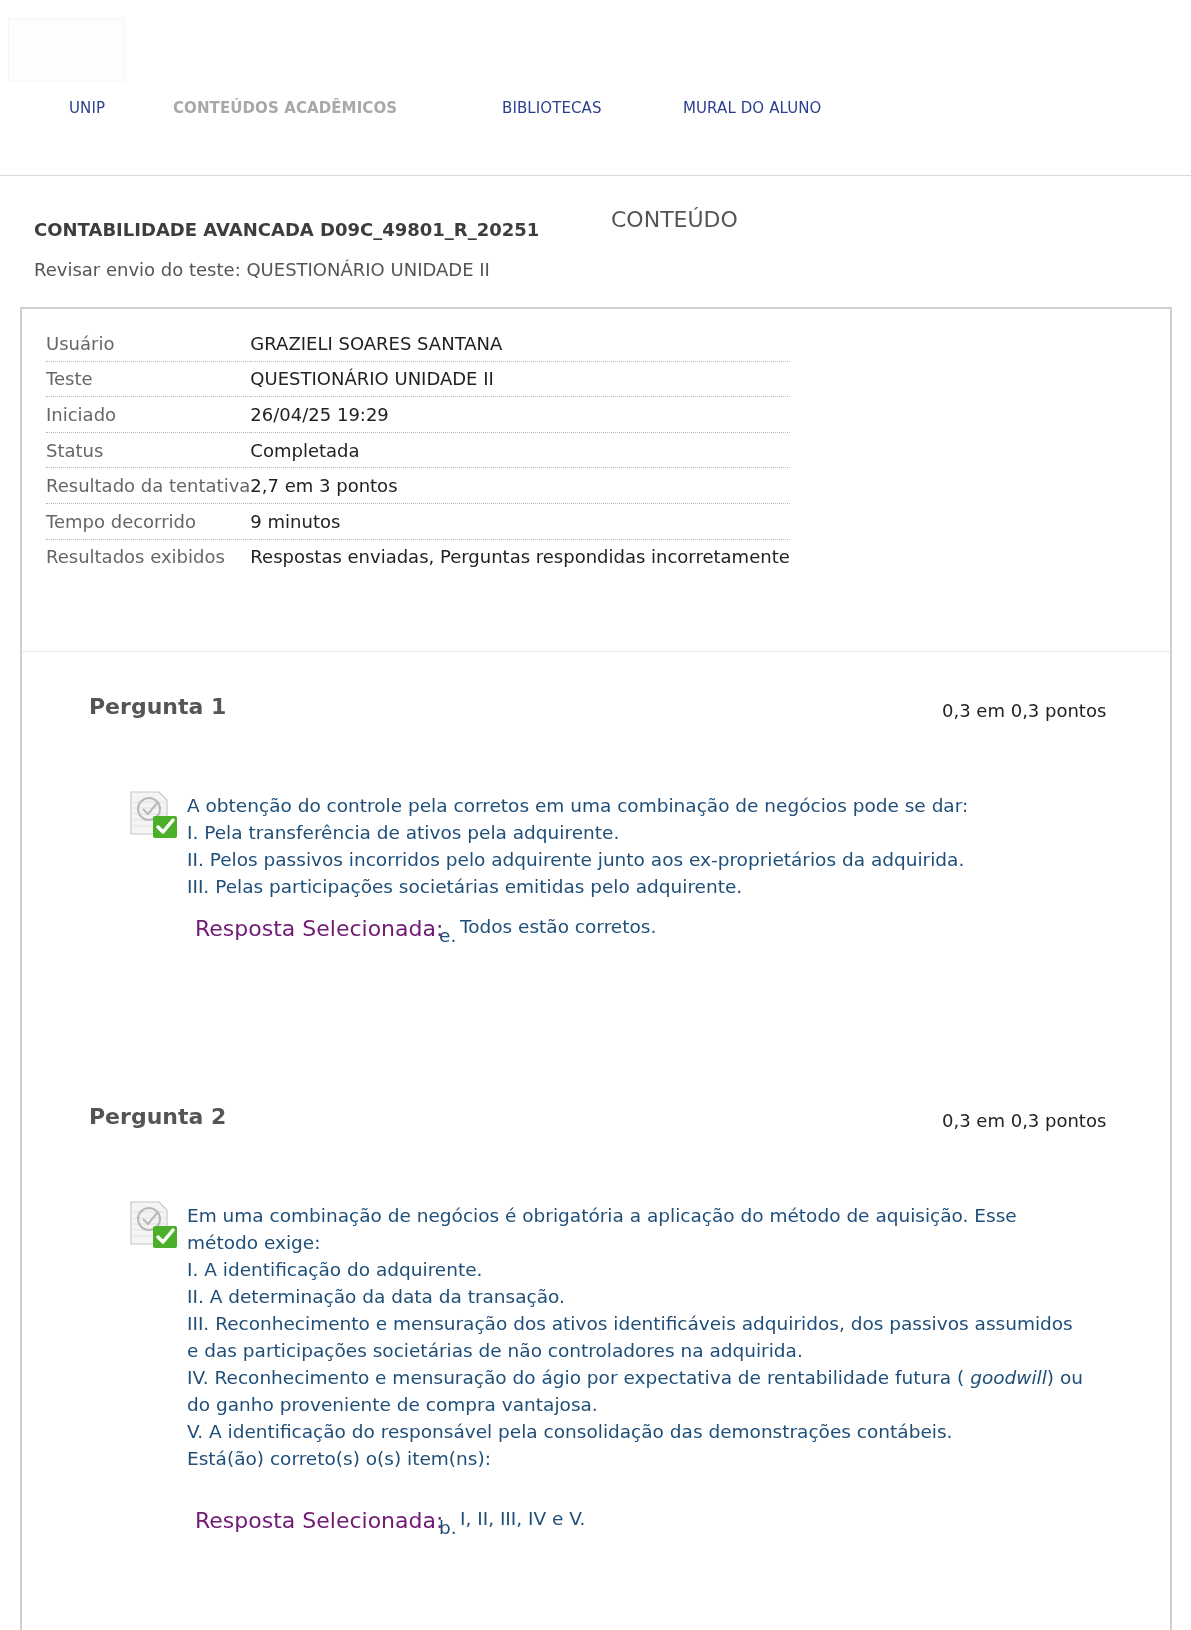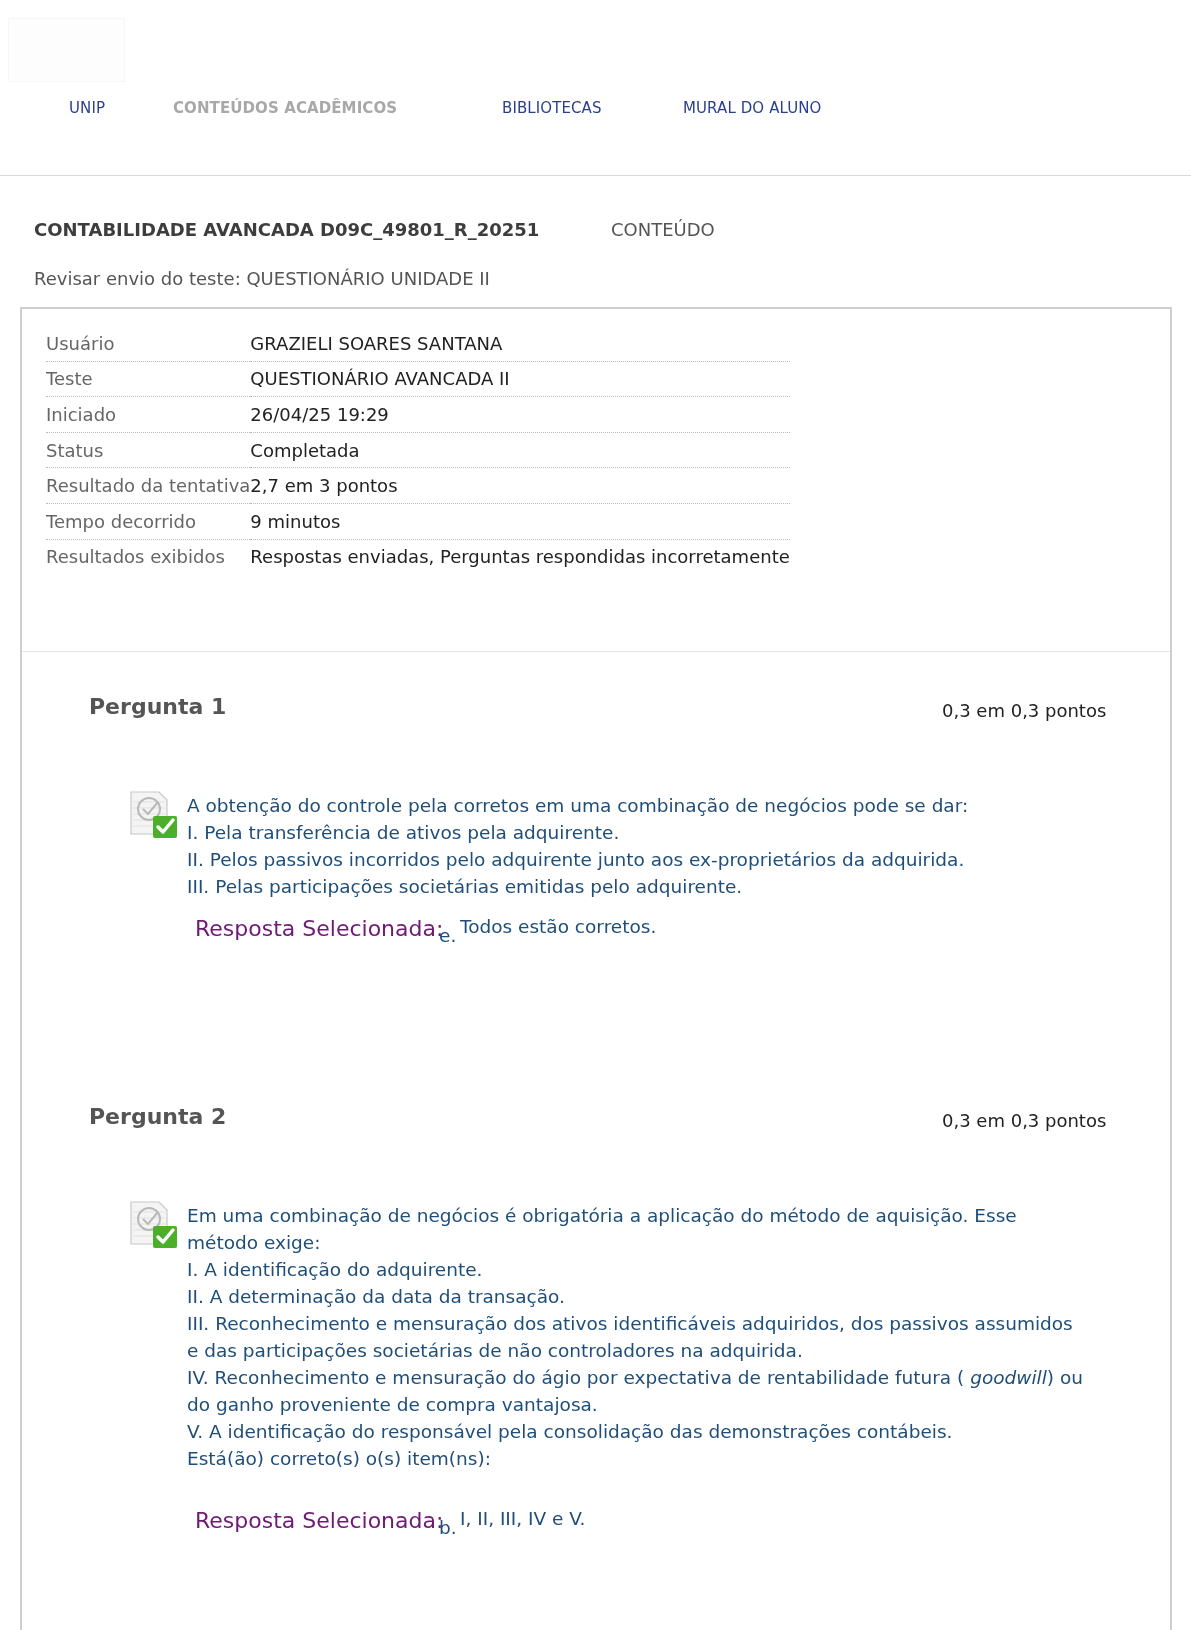--- a/index.html
+++ b/index.html
@@ -19,25 +19,25 @@
     .topnav .nav-item {
       position: absolute; top: 99px; font-size: 15px; letter-spacing: 0.1px;
       color: #2a3f8f; text-decoration: none; white-space: nowrap;
     }
     .topnav .nav-item.active { color: #a8a8a8; font-weight: bold; }
     .course-title {
       position: absolute; left: 34px; top: 219px; font-size: 18px;
       font-weight: bold; color: #3d3d3d; white-space: nowrap; text-align: right;
     }
     .course-link {
-      position: absolute; left: 611px; top: 219px; font-size: 18px;
+      position: absolute; left: 611px; top: 207px; font-size: 22px;
       color: #555555; white-space: nowrap;
     }
     .subtitle {
-      position: absolute; left: 34px; top: 268px; font-size: 18px;
+      position: absolute; left: 34px; top: 259px; font-size: 18px;
       color: #555555; white-space: nowrap;
     }
     .outer {
       position: absolute; left: 20px; top: 307px; width: 1152px; height: 1340px;
       border: 2px solid #cfcfcf; border-bottom: none; box-sizing: border-box;
     }
     .info-box {
       position: absolute; left: 22px; top: 309px; width: 1148px; height: 343px;
       border-bottom: 1px solid #e6e6e6; box-sizing: border-box; background: #fff;
     }
@@ -98,21 +98,21 @@
 <div class="info-box"></div>
 
 <table class="info-table">
   <tbody>
     <tr>
       <td class="lbl">Usuário</td>
       <td class="val">GRAZIELI SOARES SANTANA</td>
     </tr>
     <tr>
       <td class="lbl">Teste</td>
-      <td class="val">QUESTIONÁRIO AVANCADA II</td>
+      <td class="val">QUESTIONÁRIO UNIDADE II</td>
     </tr>
     <tr>
       <td class="lbl">Iniciado</td>
       <td class="val">26/04/25 19:29</td>
     </tr>
     <tr>
       <td class="lbl">Status</td>
       <td class="val">Completada</td>
     </tr>
     <tr>

